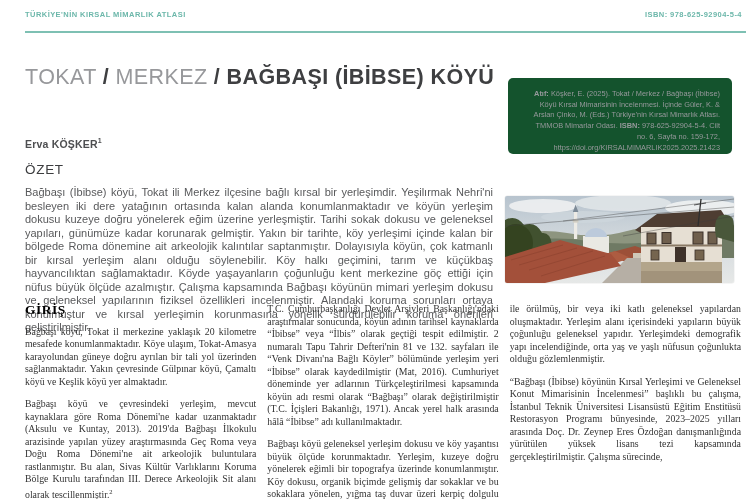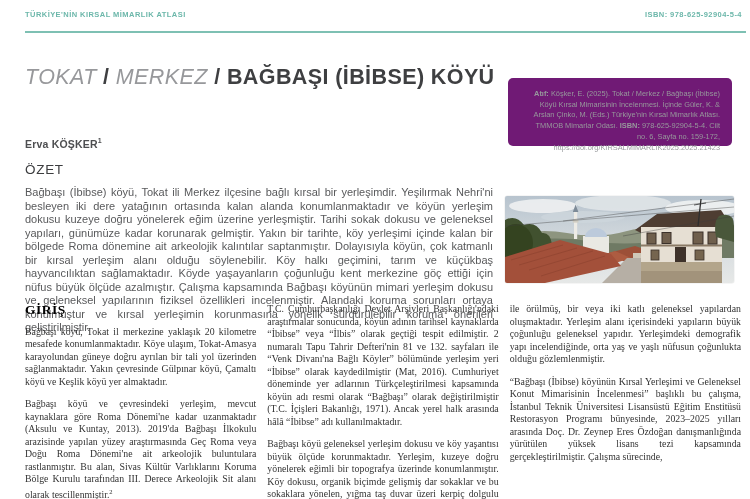--- a/index.html
+++ b/index.html
@@ -16,33 +16,33 @@
     display:flex;justify-content:space-between;align-items:baseline;
     font-size:7.5px;font-weight:bold;letter-spacing:.45px;color:#6cb7aa;
   }
   .header-rule{position:absolute;top:31px;left:25px;right:4px;height:1.6px;background:#7ec0b3;}
 
   
   .article-title{
     position:absolute;top:66px;left:25px;margin:0;font-weight:normal;
     font-size:21.5px;line-height:23px;letter-spacing:.4px;color:#97989b;
   }
-  .t-gray{color:#97989b;font-style:italic;}
+  .t-gray{color:#97989b;}
   .t-dark{color:#3e3f41;}
   .t-bold{font-weight:bold;}
   .author-line{
     position:absolute;top:137px;left:25px;
     font-size:10.5px;font-weight:bold;color:#4d4e50;letter-spacing:.2px;
   }
   .author-line sup{font-size:7px;}
 
   
   .citation-box{
-    position:absolute;left:508px;top:78px;width:224px;height:68px;box-sizing:border-box;
-    background:#701a75;border-radius:5px;padding:11px 12px 0 16px;
+    position:absolute;left:508px;top:78px;width:224px;height:76px;box-sizing:border-box;
+    background:#14532d;border-radius:5px;padding:11px 12px 0 16px;
     font-size:7.4px;line-height:10.7px;color:#97999c;text-align:right;
   }
   .cite-bold{font-weight:bold;}
 
   
   .photo{
     position:absolute;left:505px;top:196px;width:229px;height:87px;
     border-radius:2px;overflow:hidden;box-shadow:0 0 0 .5px rgba(0,0,0,.08);
   }
   .photo svg{display:block;}

